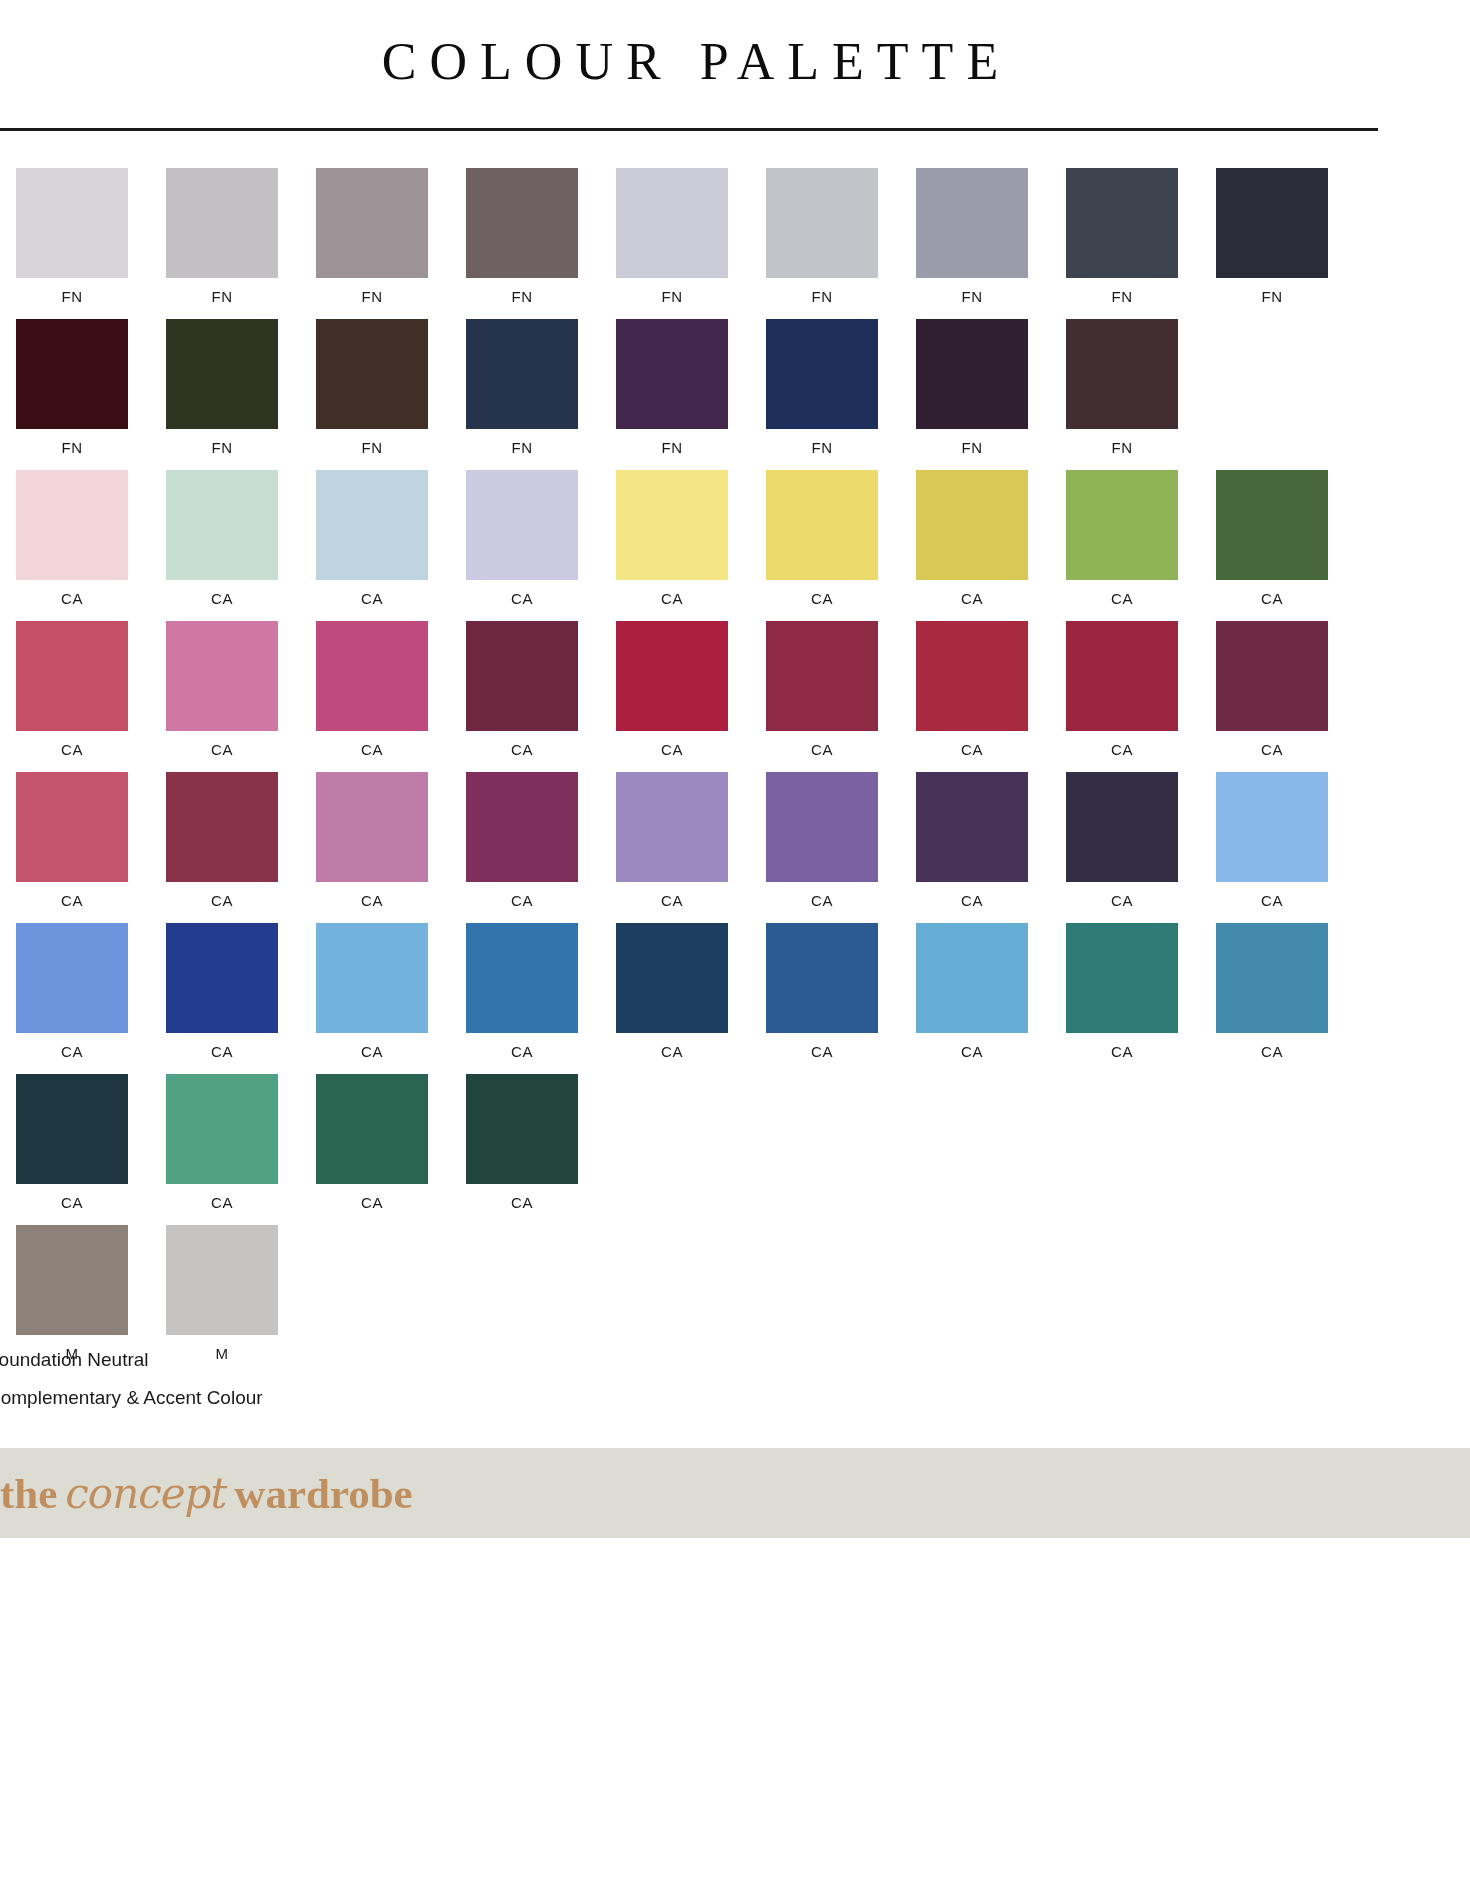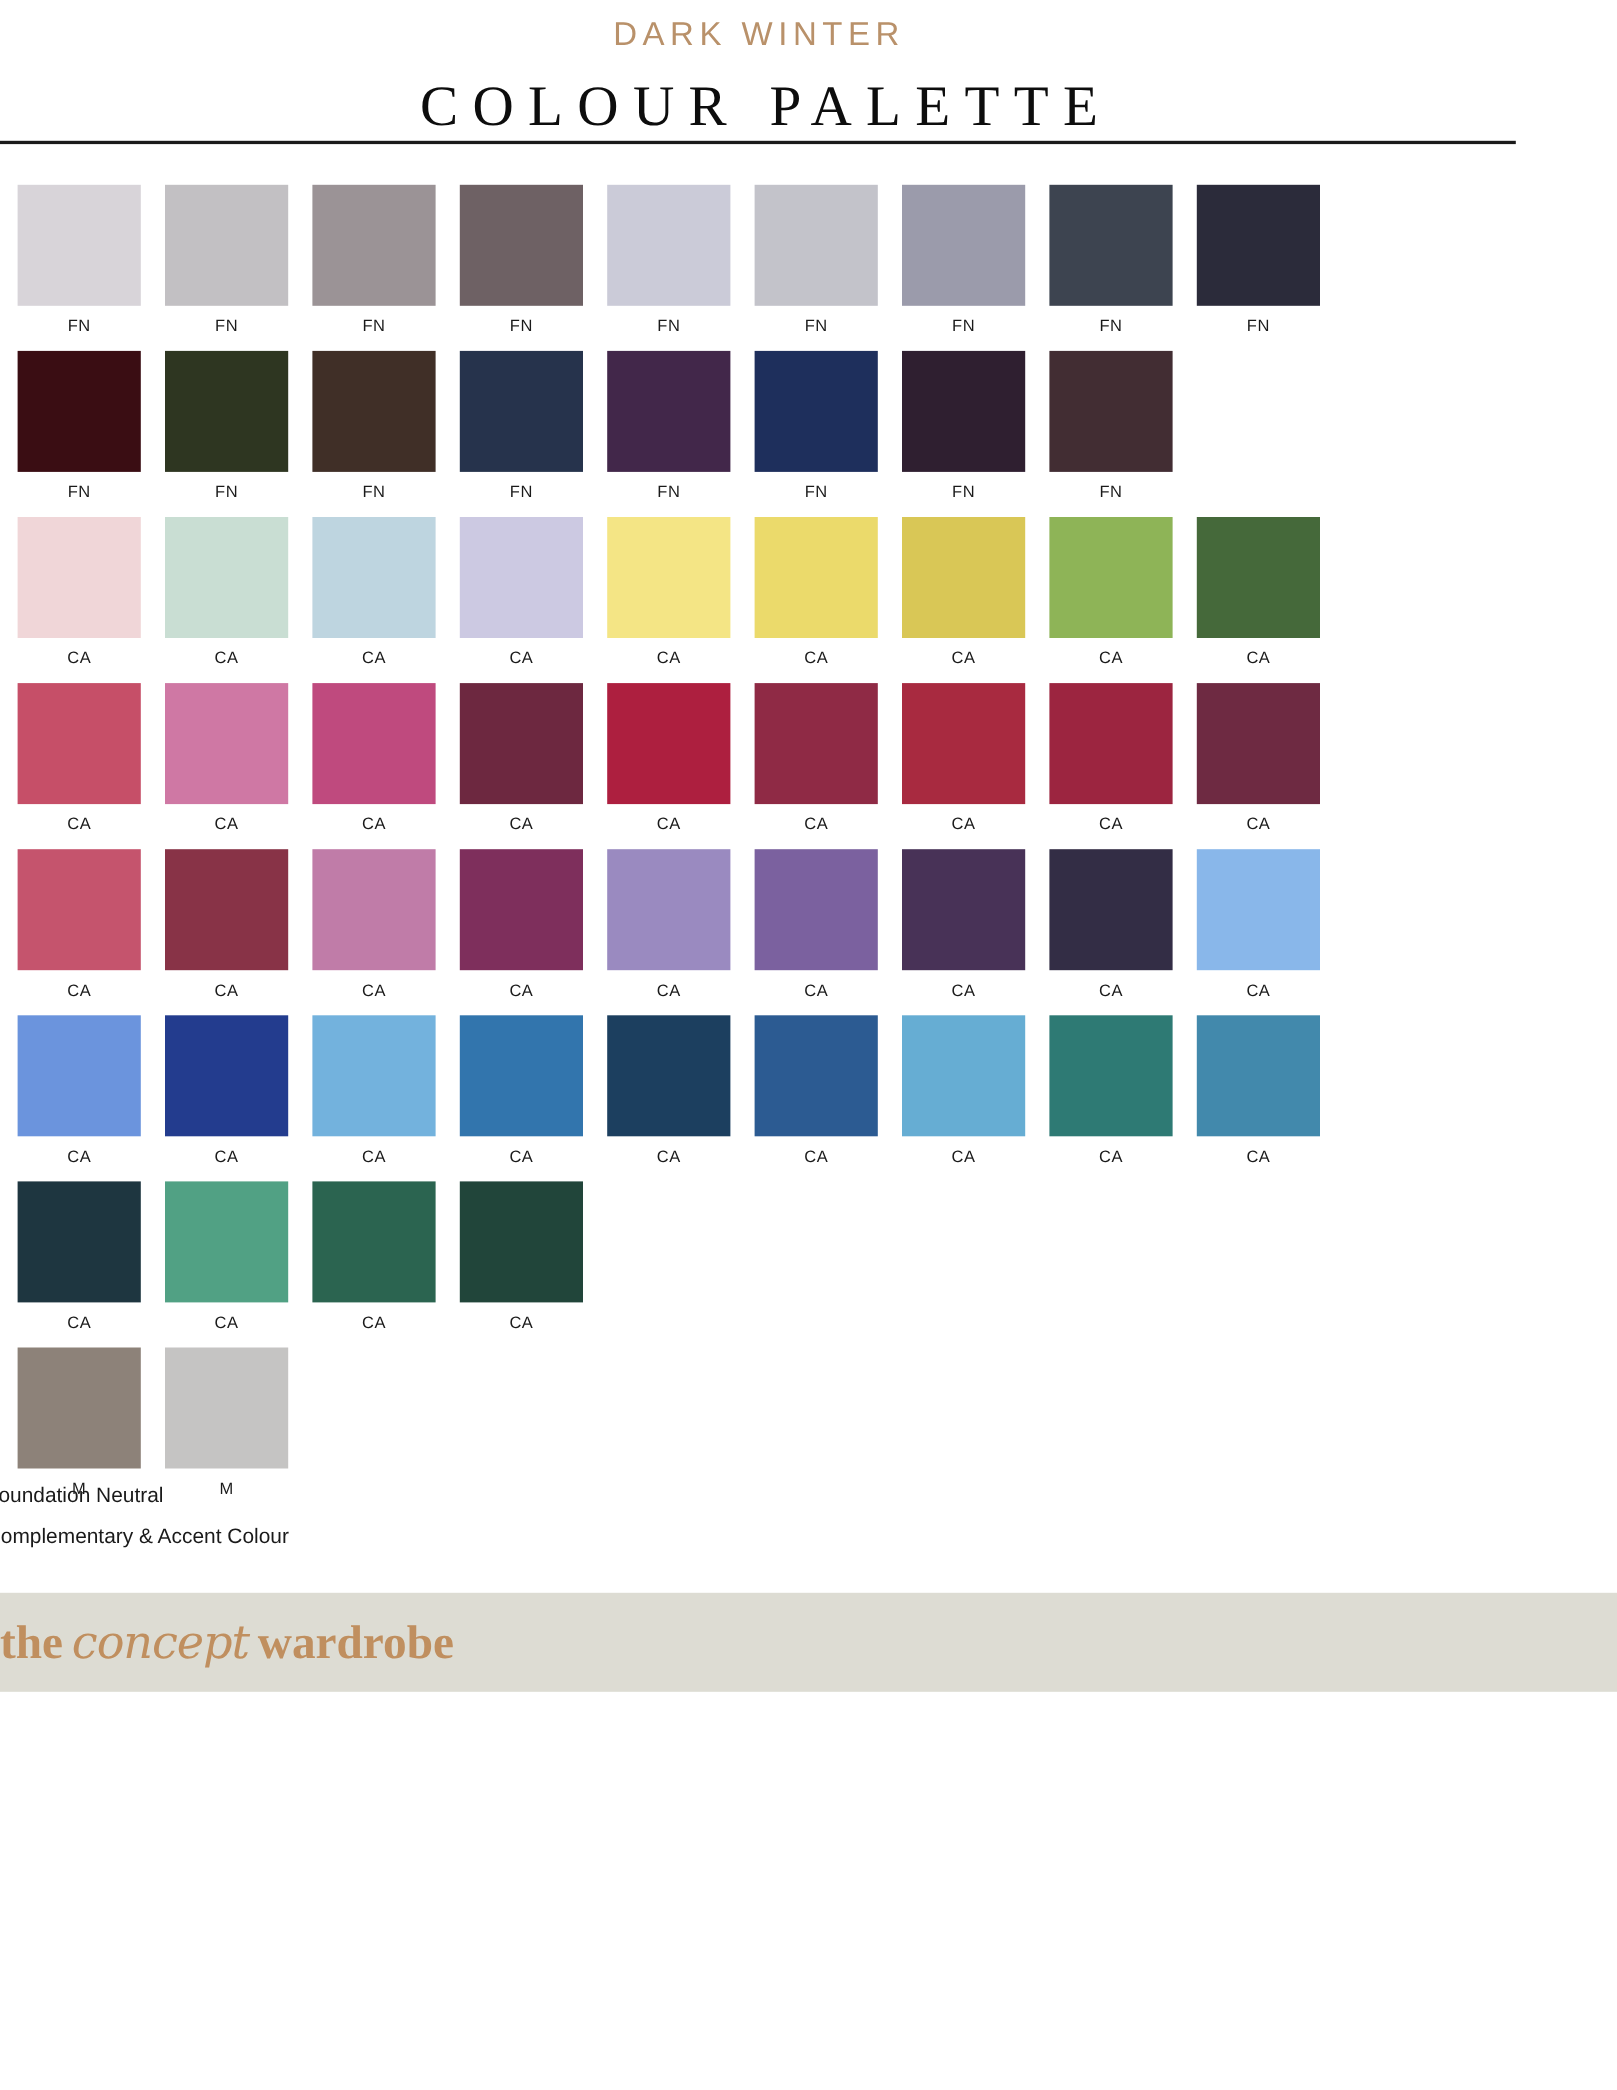--- a/index.html
+++ b/index.html
@@ -54,21 +54,21 @@
 
   
   .grid {
     position: absolute;
     left: 16px;
     top: 168px;
     width: 1240px;
   }
   .grid-row {
     display: flex;
-    gap: 22px;
+    gap: 38px;
     margin-bottom: 13px;
   }
   .cell {
     width: 112px;
     display: flex;
     flex-direction: column;
     align-items: center;
   }
   .swatch {
     width: 112px;
@@ -133,21 +133,20 @@
     letter-spacing: -1px;
   }
   .brand .b-wardrobe { font-weight: 700; }
 </style>
 </head>
 <body>
 
 <div class="page">
 
   <div class="header">
-    <div class="eyebrow">DARK WINTER</div>
     <div class="main-title">COLOUR PALETTE</div>
   </div>
   <div class="title-rule"></div>
 
   <div class="grid">
       <div class="grid-row">
         <div class="cell">
           <div class="swatch" style="background: rgb(216, 212, 217);"></div>
           <div class="cell-label">FN</div>
         </div>

